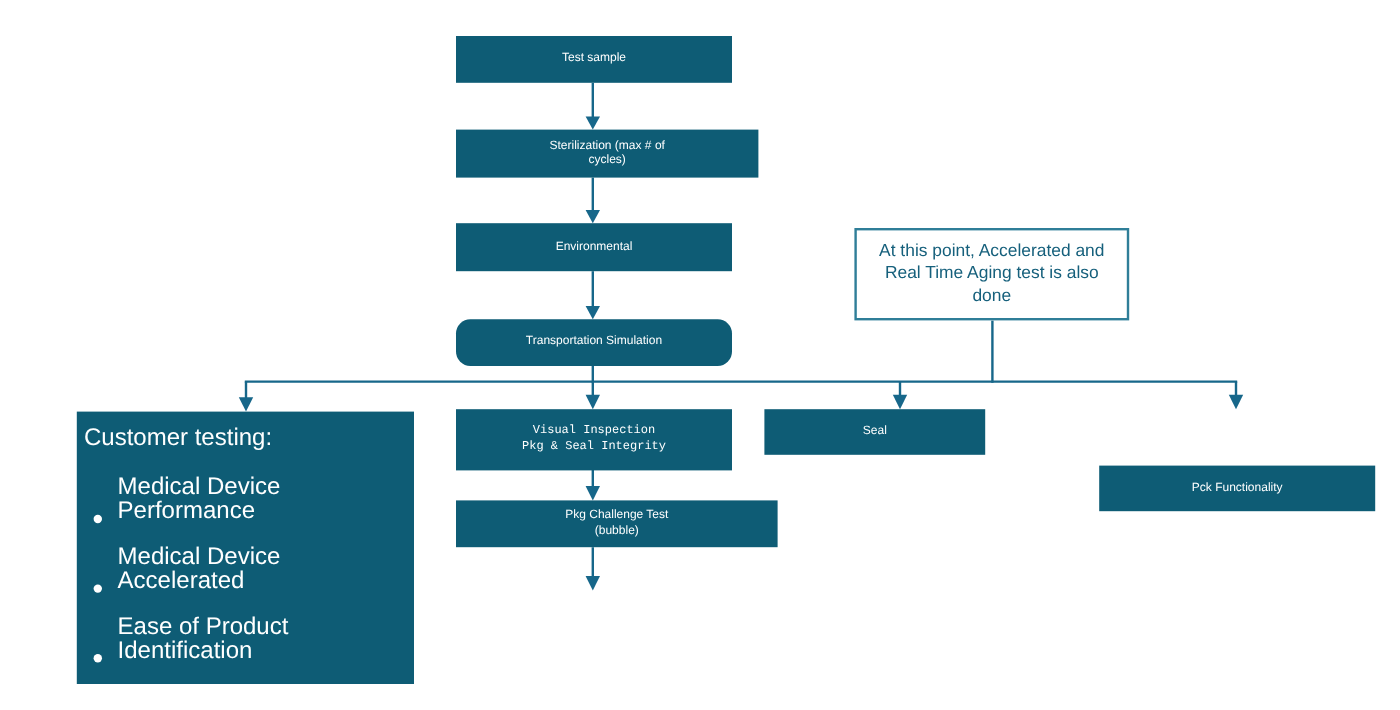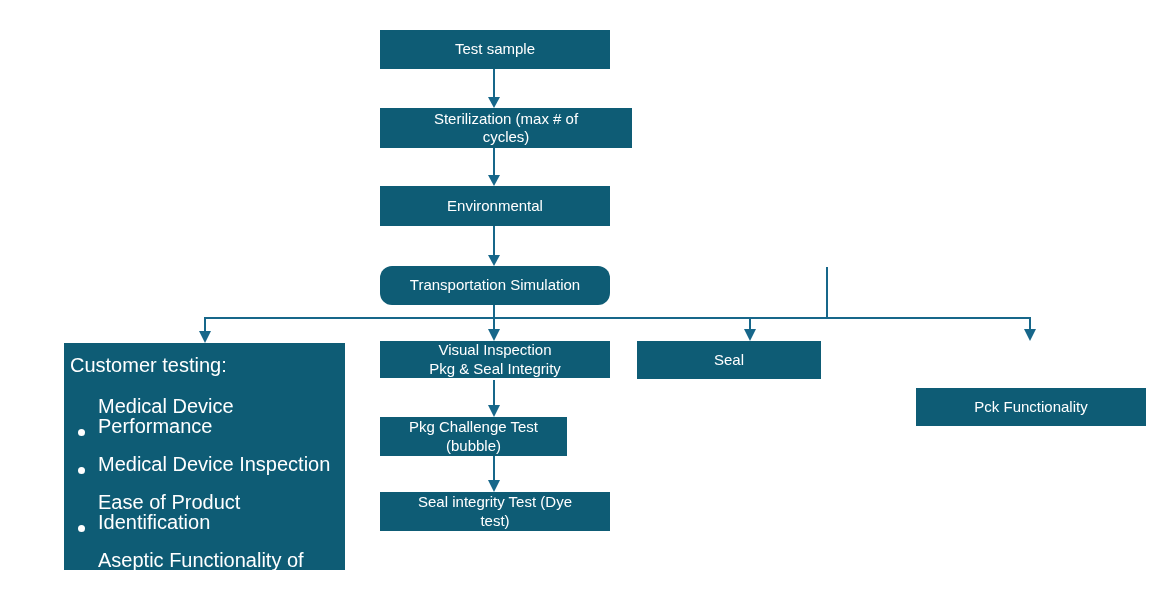--- a/index.html
+++ b/index.html
@@ -32,21 +32,21 @@
     stroke: none;
   }
   .node {
     position: absolute;
     background: var(--box-fill, #0e5c75);
     color: var(--box-text, #ffffff);
     display: flex;
     align-items: center;
     justify-content: center;
     text-align: center;
-    font-size: 15px;
+    font-size: 10px;
     line-height: 1.22;
     white-space: pre-line;
     box-sizing: border-box;
   }
   .note {
     position: absolute;
     background: #ffffff;
     border: 2px solid var(--note-border, #2f7e98);
     color: var(--note-text, #16607c);
     display: flex;
@@ -93,22 +93,22 @@
   }
   .customer .li-text {
     white-space: pre-line;
   }
 
   
   #n-test          { left: 380px; top: 30px;  width: 230px; height: 39px; }
   #n-sterilization { left: 380px; top: 108px; width: 252px; height: 40px; }
   #n-environmental { left: 380px; top: 186px; width: 230px; height: 40px; }
   #n-transport     { left: 380px; top: 266px; width: 230px; height: 39px; border-radius: 12px; }
-  #n-visual        { left: 380px; top: 341px; width: 230px; height: 37px; }
-  #n-pkgchallenge  { left: 380px; top: 417px; width: 187px; height: 39px; }
+  #n-visual        { left: 380px; top: 341px; width: 230px; height: 51px; font-family: Liberation Mono, monospace; }
+  #n-pkgchallenge  { left: 380px; top: 417px; width: 268px; height: 39px; }
   #n-sealintegrity { left: 380px; top: 492px; width: 230px; height: 39px; }
   #n-seal          { left: 637px; top: 341px; width: 184px; height: 38px; }
   #n-pck           { left: 916px; top: 341px; width: 230px; height: 38px; margin-top: 47px; }
   #n-note          { left: 712px; top: 190px; width: 229px; height: 77px; }
   #n-customer      { left: 64px;  top: 343px; width: 281px; height: 227px; }
 </style>
 </head>
 <body>
 
 <div class="canvas">
@@ -151,36 +151,37 @@
 
   <div class="node" id="n-test">Test sample</div>
   <div class="node" id="n-sterilization">Sterilization (max # of
 cycles)</div>
   <div class="node" id="n-environmental">Environmental</div>
   <div class="node" id="n-transport">Transportation Simulation</div>
   <div class="node" id="n-visual">Visual Inspection
 Pkg &amp; Seal Integrity</div>
   <div class="node" id="n-pkgchallenge">Pkg Challenge Test
 (bubble)</div>
-  <div class="node" id="n-sealintegrity">Seal integrity Test (Dye
-test)</div>
   <div class="node" id="n-seal">Seal</div>
   <div class="node" id="n-pck">Pck Functionality</div>
 
+  <div class="note" id="n-note">At this point, Accelerated and
+Real Time Aging test is also
+done</div>
 
   <div class="customer" id="n-customer">
     <div class="ct-title">Customer testing:</div>
     <ul>
       <li>
         <span class="dot"></span>
         <span class="li-text">Medical Device Performance</span>
       </li>
       <li>
         <span class="dot"></span>
-        <span class="li-text">Medical Device Inspection</span>
+        <span class="li-text">Medical Device Accelerated</span>
       </li>
       <li>
         <span class="dot"></span>
         <span class="li-text">Ease of Product Identification</span>
       </li>
       <li>
         <span class="dot"></span>
         <span class="li-text">Aseptic Functionality of
 product</span>
       </li>

